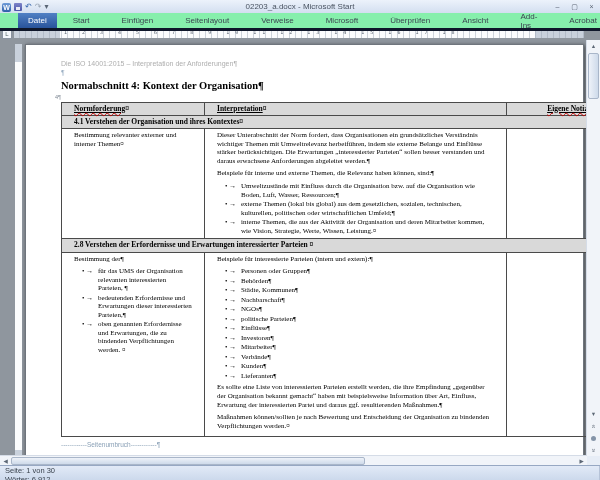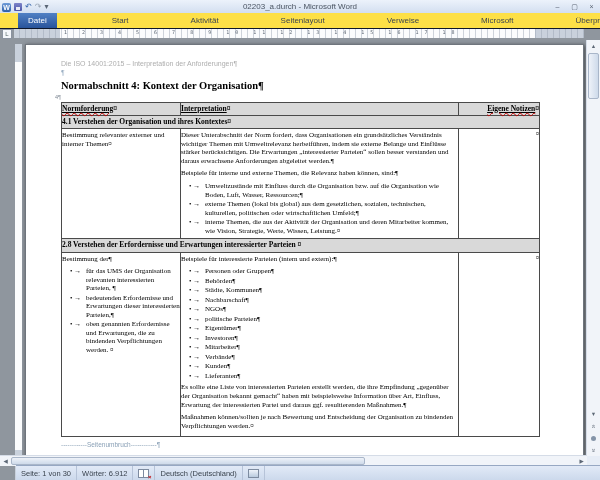--- a/index.html
+++ b/index.html
@@ -15,23 +15,23 @@
   .qat{display:flex;align-items:center;gap:3px;}
   .qat span{font-size:8px;line-height:1;cursor:default;}
   .save-glyph{width:8px;height:8px;background:linear-gradient(#7d84c9,#4d56a8);border-radius:1px;position:relative;}
   .save-glyph:after{content:"";position:absolute;left:2px;right:2px;bottom:1px;height:3px;background:#e8eaf5;}
   .undo{color:#3a68ae;} .redo{color:#9aa6b5;} .qat-drop{color:#5a6676;font-size:6px;}
   .win-title{position:absolute;left:120px;right:120px;text-align:center;font-size:8px;color:#4a5462;}
   .win-controls{margin-left:auto;display:flex;}
   .win-controls span{width:15px;height:11px;display:flex;align-items:center;justify-content:center;
      font-size:7px;color:#5a6474;border:1px solid transparent;}
   
-  .tabrow{position:absolute;top:13px;left:0;right:0;height:15px;background:#fde047;
-    border-bottom:1px solid #0f172a;display:flex;align-items:stretch;font-size:8px;color:#3c4551;z-index:5;}
-  .tab{display:flex;align-items:center;padding:0 7px;margin-left:48px;}
+  .tabrow{position:absolute;top:13px;left:0;right:0;height:15px;background:#86efac;
+    border-bottom:3px solid #0f172a;display:flex;align-items:stretch;font-size:8px;color:#3c4551;z-index:5;}
+  .tab{display:flex;align-items:center;padding:0 16px;}
   .tab.file{margin-left:18px;padding:0 10px;color:#fff;
     background:linear-gradient(#5080c4,#29549b);}
   .tabrow-right{margin-left:auto;display:flex;align-items:center;gap:5px;padding-right:5px;}
   .collapse-glyph{color:#68778c;font-size:6px;}
   .help-glyph{width:9px;height:9px;border-radius:50%;background:linear-gradient(#6fa1dd,#3a6cb4);
     color:#fff;font-size:7px;display:flex;align-items:center;justify-content:center;line-height:1;}
   
   .rulerzone{position:absolute;top:28px;left:0;right:13px;height:12px;background:#8f969e;z-index:4;}
   .tabselector{position:absolute;left:2px;top:1px;width:8px;height:8px;background:#f4f7fb;
     border:1px solid #8a93a0;font-size:6px;color:#566;display:flex;align-items:center;justify-content:center;line-height:1;}
@@ -49,21 +49,21 @@
     box-shadow:1px 1px 4px rgba(0,0,0,.55);border:1px solid #6f757d;}
   .page-inner{padding:15px 47px 0 35px;}
   .doc-header{font-size:7px;color:#aeaeae;line-height:1.2;}
   .empty-par{font-size:7px;color:#93a9bf;line-height:1.3;}
   .doc-heading{font-family:"Liberation Serif",serif;font-weight:bold;font-size:10.5px;color:#000;
     margin:3px 0 1px;line-height:1.15;}
   .outline-mark{font-size:5.5px;color:#7c8692;margin:0 0 2px -6px;line-height:1.1;}
   
   table.doc{border-collapse:collapse;table-layout:fixed;width:475px;
     font-family:"Liberation Serif",serif;color:#000;}
-  table.doc td{border:1px solid #4a4a4a;vertical-align:top;padding:1px 0 2px;}
+  table.doc td{border:1px solid #4a4a4a;vertical-align:top;padding:1px 12px 2px;}
   .c1{width:118px;} .c2{width:277px;} .c3{width:80px;text-align:right;}
   .th-row td,.sec-row td{background:#d9d9d9;font-weight:bold;font-size:7.5px;line-height:1.25;}
   .u{text-decoration:underline;}
   .wavy{text-decoration-line:underline;text-decoration-style:wavy;text-decoration-color:#c00000;}
   td.body{font-size:7px;line-height:1.22;margin-top:36px;}
   td.body p{margin:1px 0 4px;}
   .blt{display:flex;margin:0 0 1px;padding-left:8px;}
   .blt .m{flex:0 0 16px;color:#000;}
   .blt .t{flex:1;}
   .notes-mark{font-size:6.5px;}
@@ -80,23 +80,23 @@
   .ball{width:5px;height:5px;border-radius:50%;background:#8494a8;}
   .hscroll{position:absolute;left:0;right:13px;bottom:14px;height:10px;background:#f1f4f9;
     border-top:1px solid #d5dce7;z-index:6;}
   .hs-btn{position:absolute;top:0;bottom:0;width:11px;display:flex;align-items:center;justify-content:center;
     font-size:5.5px;color:#5d6876;}
   .hs-left{left:0;} .hs-right{right:0;}
   .hs-thumb{position:absolute;left:11px;width:352px;top:1px;bottom:1px;border:1px solid #a9b6c9;
     border-radius:2px;background:linear-gradient(#eef2f9,#cedaea);}
   .corner{position:absolute;right:0;bottom:14px;width:13px;height:10px;background:#e7edf6;z-index:6;}
   
-  .statusbar{position:absolute;left:16px;right:0;bottom:0;height:14px;
+  .statusbar{position:absolute;left:0;right:0;bottom:0;height:14px;
     background:linear-gradient(#e2eaf7,#ccd9ec);border-top:1px solid #97a8c3;
-    display:flex;font-size:7.5px;color:#3a434e;z-index:7;}
+    display:flex;font-size:7.5px;color:#3a434e;z-index:7;flex-direction:column;}
   .sb-item{height:100%;display:flex;align-items:center;padding:0 5px;border-right:1px solid #b6c3d8;}
   .book{position:relative;width:9px;height:7px;background:#fff;border:1px solid #7d8ba0;}
   .book:before{content:"";position:absolute;left:4px;top:0;bottom:0;width:1px;background:#7d8ba0;}
   .book .bx{position:absolute;right:-3px;bottom:-3px;color:#c00000;font-size:6px;font-weight:bold;line-height:1;}
   .mini-ic{width:9px;height:7px;background:linear-gradient(#eef3fa,#b9cade);border:1px solid #7d8ba0;}
   .sb-right{margin-left:auto;display:flex;align-items:center;gap:3px;padding-right:4px;}
   .vbtn{width:11px;height:10px;border:1px solid #93a2b8;background:linear-gradient(#f6f8fc,#d8e1ee);
     display:flex;align-items:center;justify-content:center;}
   .vbtn .pg{width:5px;height:6px;background:#fdfdfd;border:1px solid #8795aa;}
   .vbtn.active{border-color:#d79b3f;background:linear-gradient(#fde9b8,#f6c96f);}
@@ -114,32 +114,32 @@
 <div class="app">
 
   <div class="titlebar">
     <div class="win-icon">W</div>
     <div class="qat">
       <span class="save-glyph"></span>
       <span class="undo">↶</span>
       <span class="redo">↷</span>
       <span class="qat-drop">▾</span>
     </div>
-    <div class="win-title">02203_a.durch - Microsoft Word</div>
+    <div class="win-title">02203_a.docx - Microsoft Start</div>
     <div class="win-controls">
       <span>–</span>
       <span>▢</span>
       <span>×</span>
     </div>
   </div>
 
   <div class="tabrow">
     <div class="tab file">Datei</div>
     <div class="tab">Start</div>
-    <div class="tab">Aktivität</div>
+    <div class="tab">Einfügen</div>
     <div class="tab">Seitenlayout</div>
     <div class="tab">Verweise</div>
     <div class="tab">Microsoft</div>
     <div class="tab">Überprüfen</div>
     <div class="tab">Ansicht</div>
     <div class="tab">Add-Ins</div>
     <div class="tab">Acrobat</div>
     <div class="tabrow-right">
       <span class="collapse-glyph">▾</span>
       <span class="help-glyph">?</span>
@@ -250,21 +250,21 @@
               <div class="blt">
                 <span class="m">• →</span>
                 <span class="t">NGOs¶</span>
               </div>
               <div class="blt">
                 <span class="m">• →</span>
                 <span class="t">politische Parteien¶</span>
               </div>
               <div class="blt">
                 <span class="m">• →</span>
-                <span class="t">Eigentümer¶</span>
+                <span class="t">Einflüsse¶</span>
               </div>
               <div class="blt">
                 <span class="m">• →</span>
                 <span class="t">Investoren¶</span>
               </div>
               <div class="blt">
                 <span class="m">• →</span>
                 <span class="t">Mitarbeiter¶</span>
               </div>
               <div class="blt">

